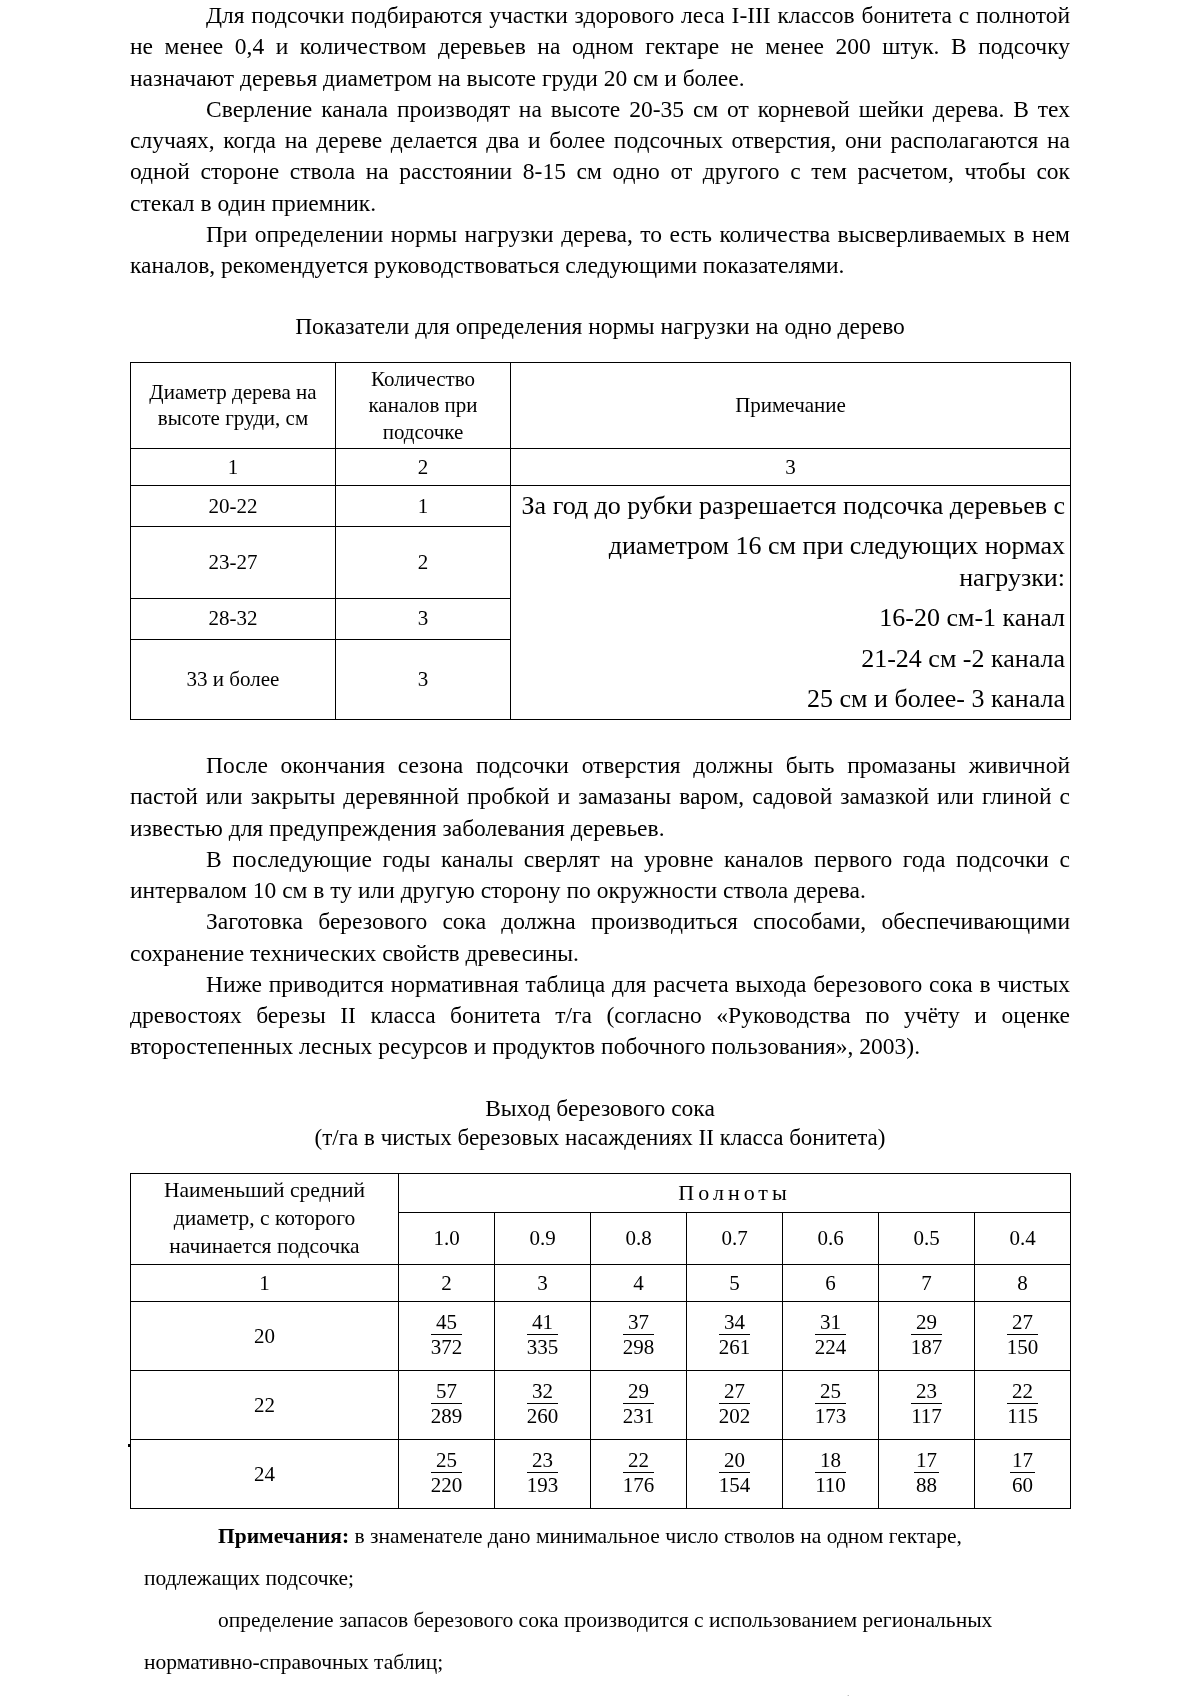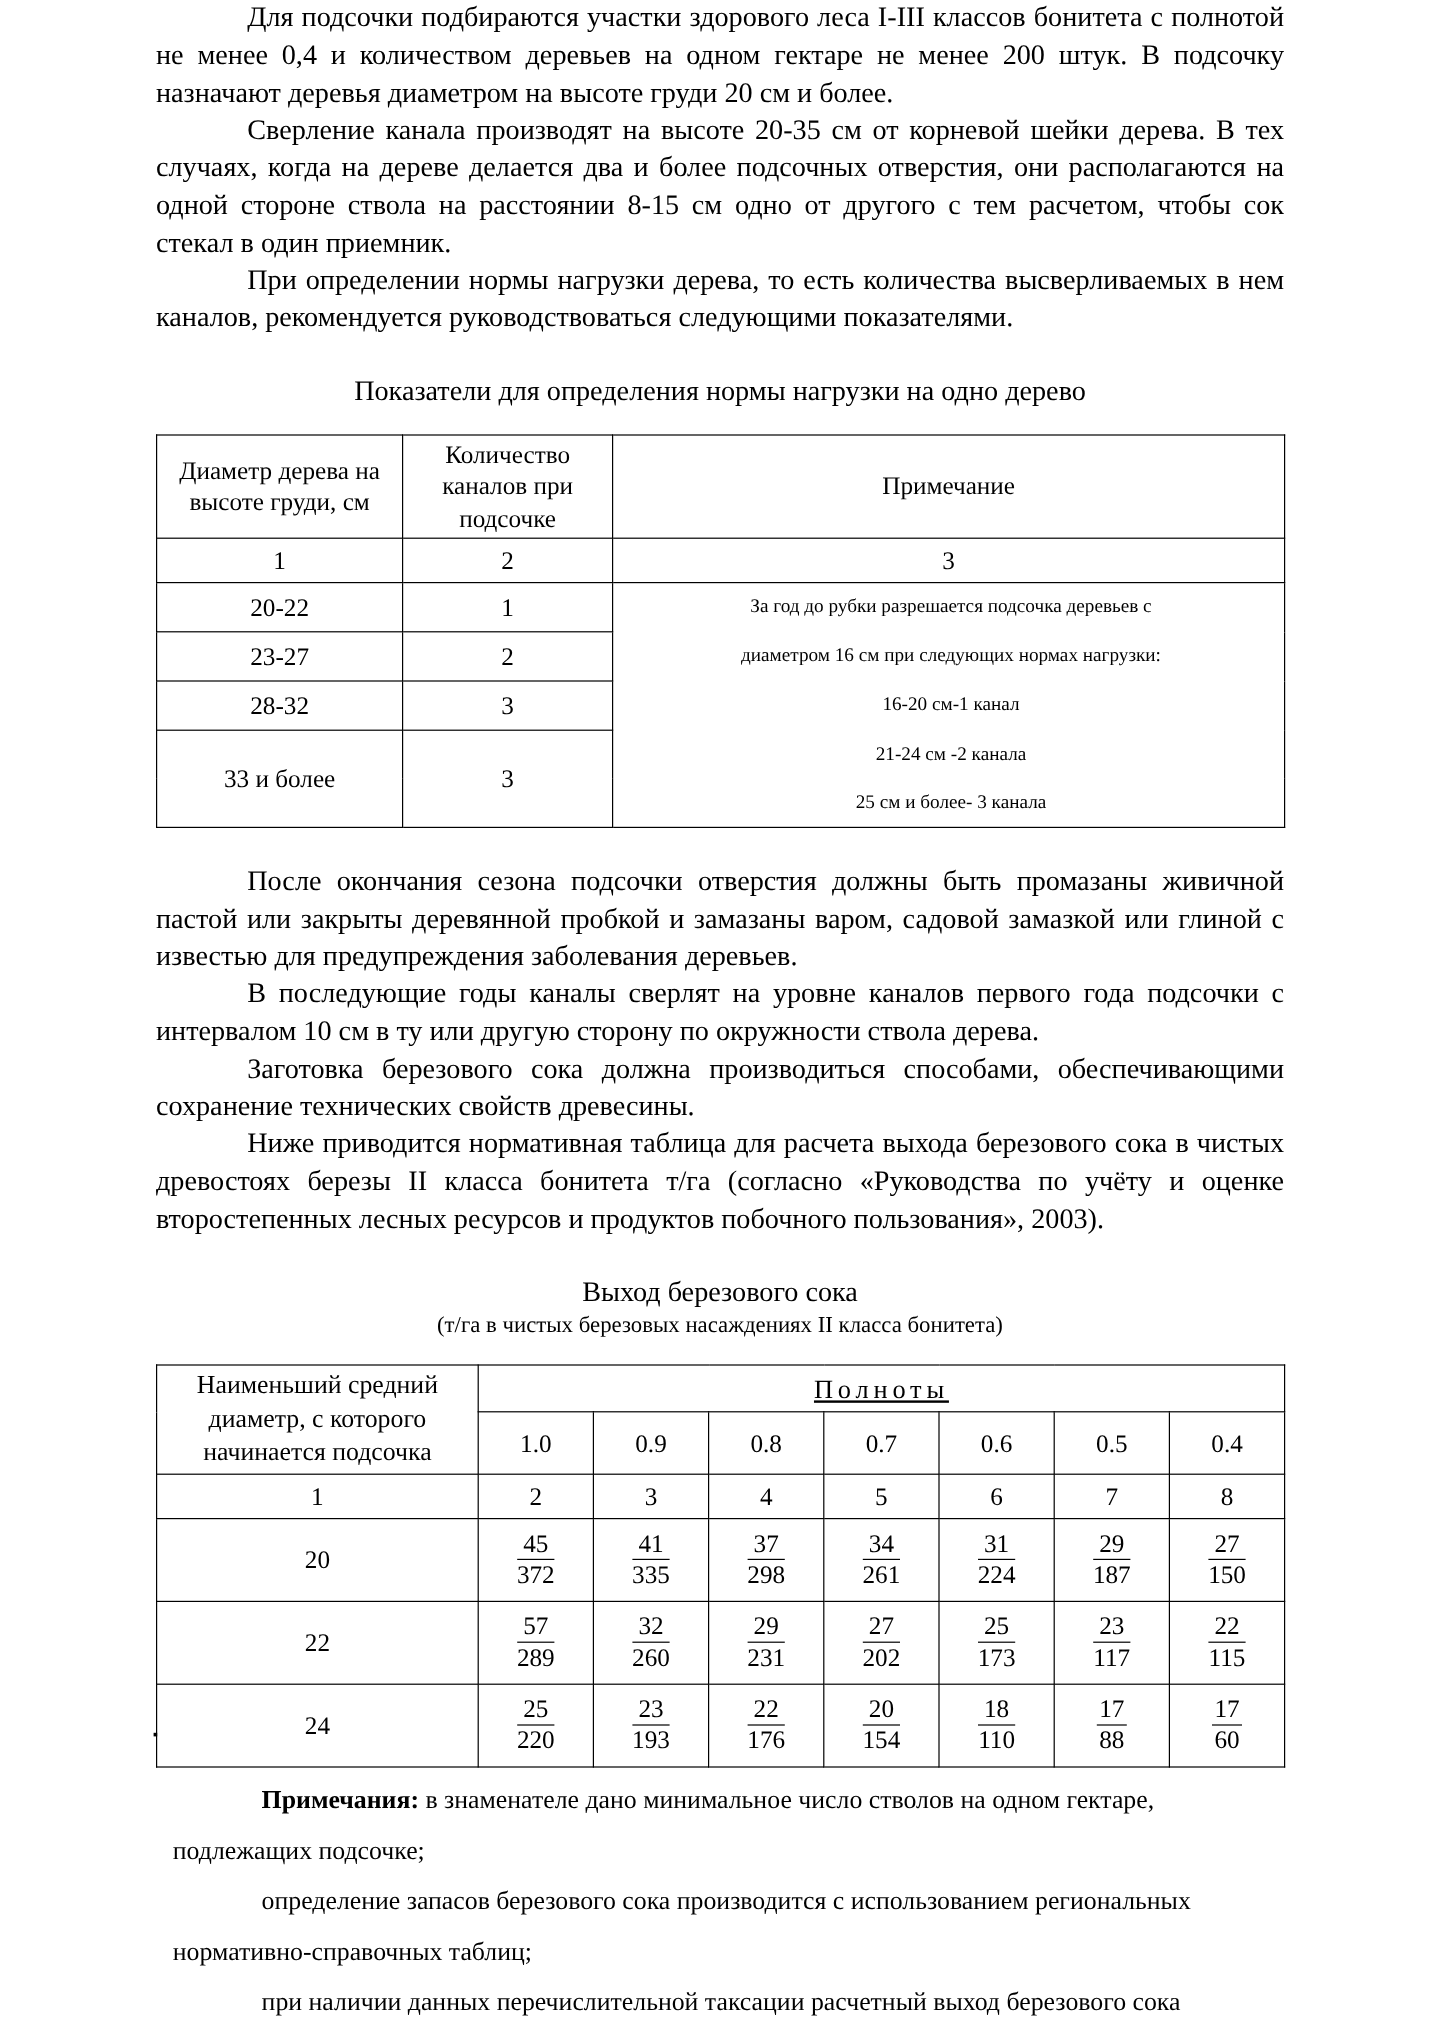--- a/index.html
+++ b/index.html
@@ -44,21 +44,21 @@
   .gap-md { height: 20px; }
   .gap-lg { height: 30px; }
 
   .tbl-title {
     font-size: 23.5px;
     text-align: center;
     line-height: 1.3;
     margin: 0;
   }
   .tbl-title.sub {
-    font-size: 19px;
+    font-size: 23px;
   }
 
   table.doc-table {
     border-collapse: collapse;
     width: 940px;
     table-layout: fixed;
     font-size: 21px;
   }
   table.doc-table td,
   table.doc-table th {
@@ -67,39 +67,38 @@
     font-weight: normal;
     vertical-align: middle;
     text-align: center;
     line-height: 1.26;
   }
   
   .t1 .c1 { width: 205px; }
   .t1 .c2 { width: 175px; }
   .t1 .c3 { width: 560px; }
   .t1 td.note-cell {
-    text-align: center;
+    text-align: right;
     padding-left: 9px;
-    font-size: 16px;
+    font-size: 26px;
     border-top: none;
     border-bottom: none;
   }
   .t1 td.note-cell.first { border-top: 1.6px solid #000; }
   .t1 td.note-cell.last { border-bottom: 1.6px solid #000; }
   .t1 .hdr-cell { height: 78px; }
   .t1 .numrow td { height: 30px; }
   .t1 .datarow td { height: 34px; }
 
   
   .t2 .c1 { width: 268px; }
   .t2 .cn { width: 96px; }
   .t2 .polnoty {
     letter-spacing: 4px;
     font-size: 22px;
-    text-decoration: underline;
   }
   .t2 .hdr-label {
     height: 92px;
     font-size: 21.5px;
     line-height: 1.3;
   }
   .t2 .polrow td { height: 32px; }
   .t2 .numrow td { height: 30px; }
   .t2 .datarow td { height: 62px; }
   .frac {

